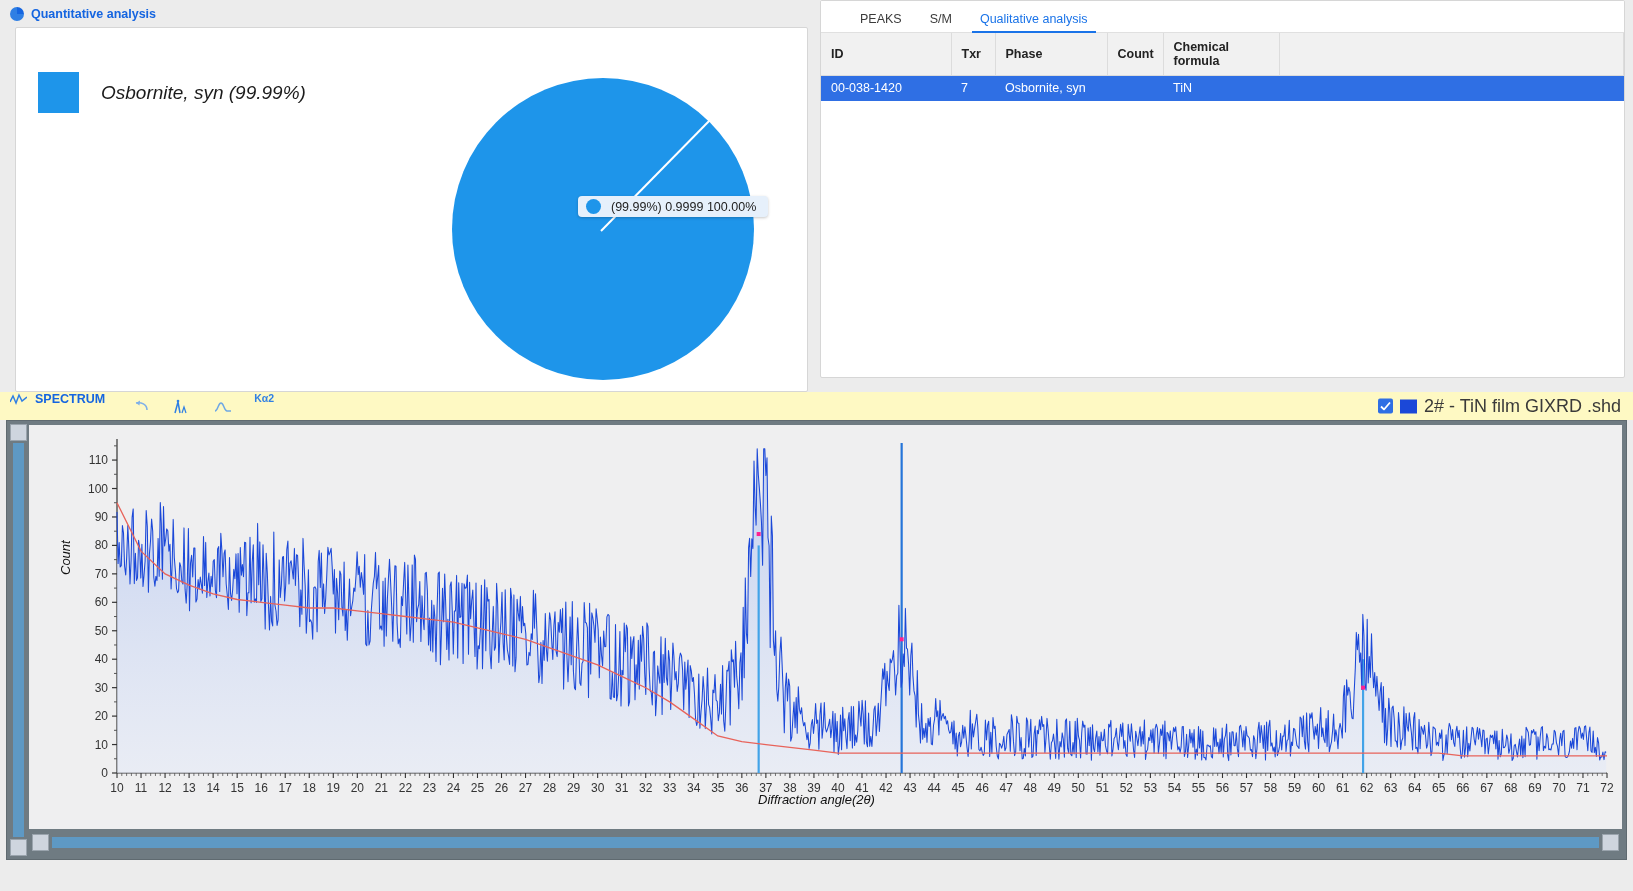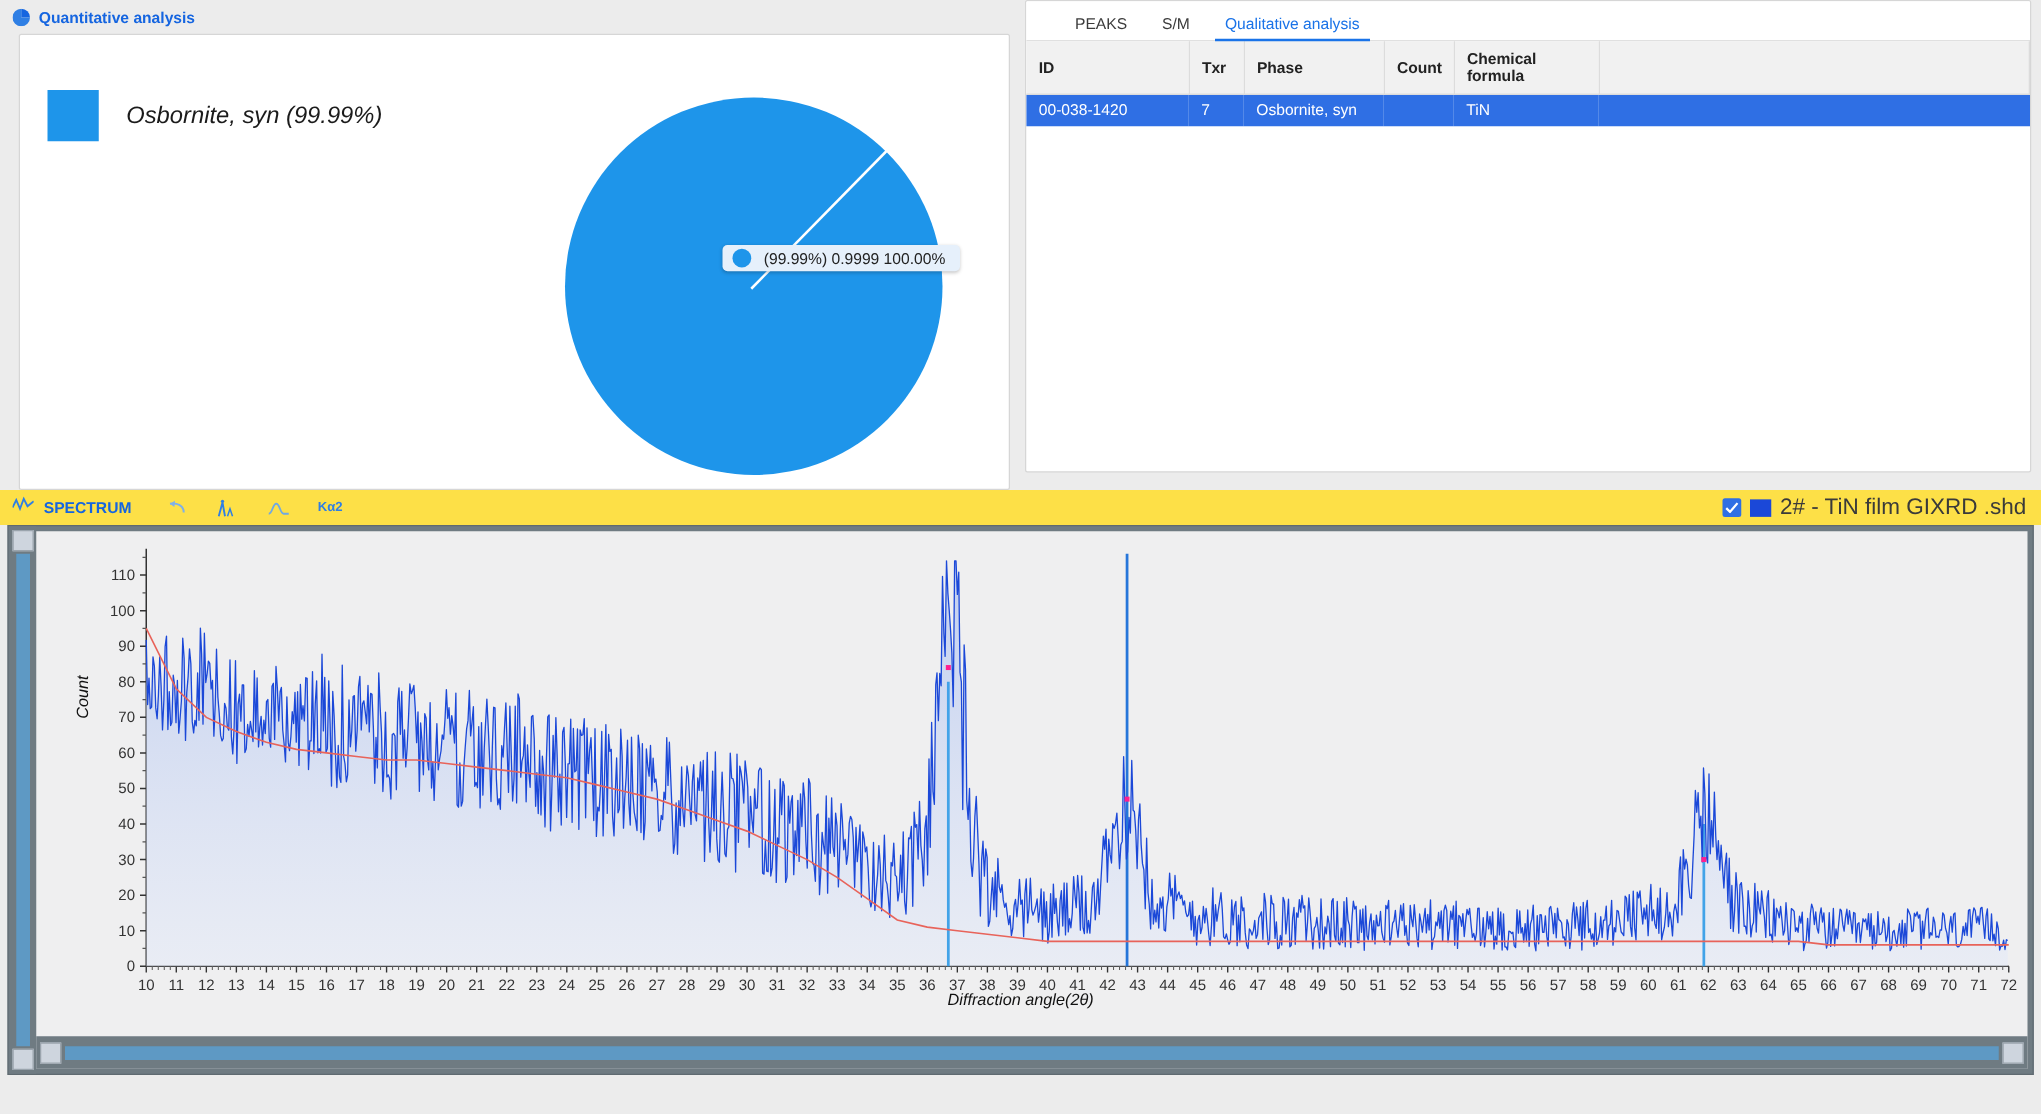--- a/index.html
+++ b/index.html
@@ -112,23 +112,23 @@
   .tbl tr.selected td { background:#2f6fe4; color:#fff; }
   .col-id   { width: 130px; }
   .col-txr  { width: 44px; }
   .col-ph   { width: 112px; }
   .col-nm   { width: 56px; }
   .col-cf   { width: 116px; margin-top: 24px; }
 
   
   .spectrum-bar {
     height: 28px;
-    display:flex; align-items:center;
+    display:flex; 
     padding-left: 10px;
-    background:#fde047;
+    background:#fef9c3;
     position: relative;
   }
   .spectrum-title {
     color:#1565e0; font-weight:bold; font-size:12.5px; margin-left:8px; margin-right:16px;
   }
   .tool-ic { margin: 0 12px; display:flex; align-items:center; cursor:pointer; }
   .ka2 { color:#2f7fe4; font-size:10.5px; font-weight:bold; margin-left:10px; cursor:pointer;}
   .legend-right {
     position:absolute; right:12px; top:50%; transform:translateY(-50%);
     display:flex; align-items:center; gap:7px;

